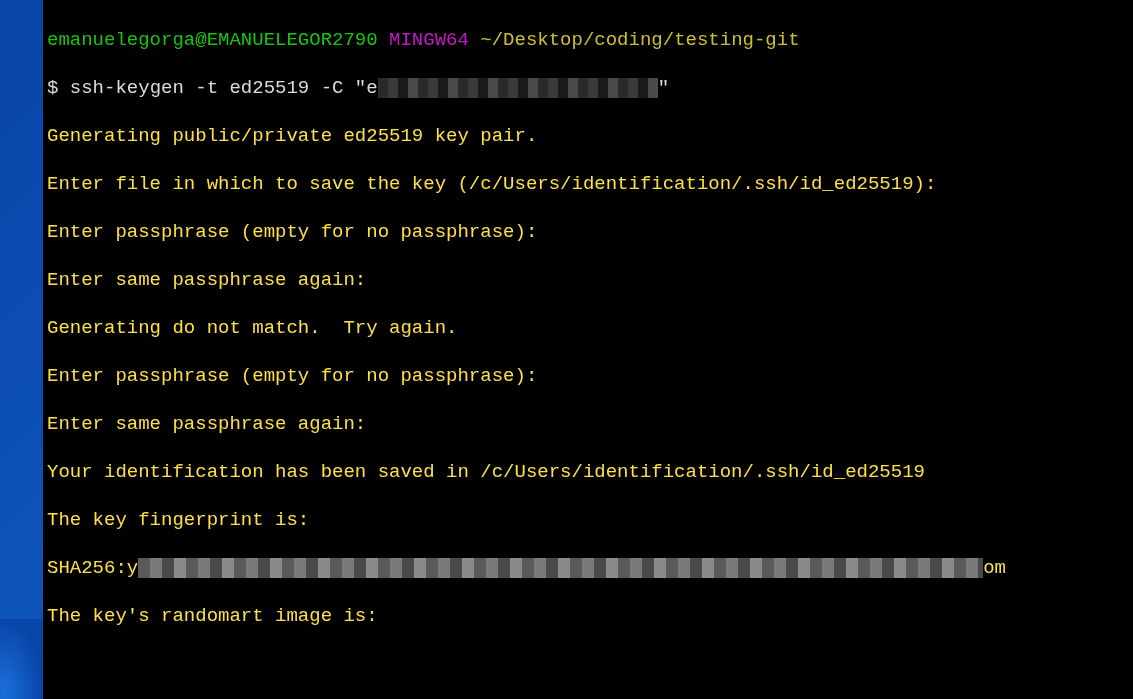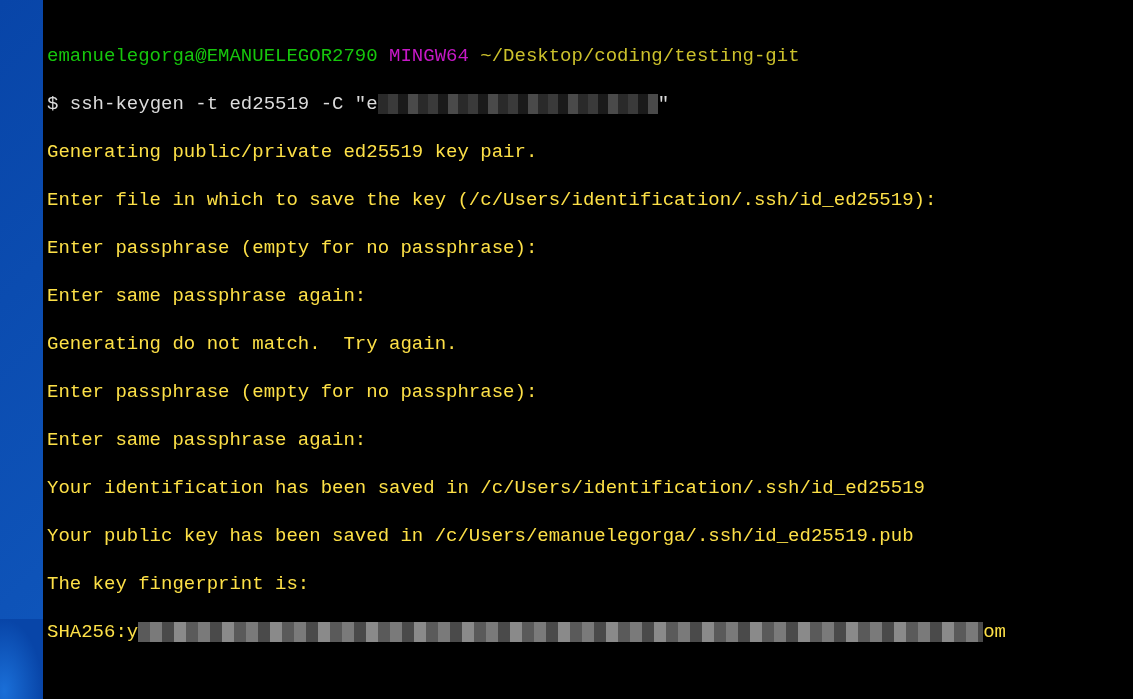--- a/index.html
+++ b/index.html
@@ -18,21 +18,21 @@
       position: relative;
     }
     .terminal {
       position: absolute;
       left: 43px;
       top: 0;
       right: 0;
       bottom: 0;
       background: #000000;
       color: #dcdcdc;
-      padding: 20px 4px;
+      padding: 4px 4px;
       overflow: hidden;
       white-space: pre;
     }
     .user-host {
       color: #16c60c;
     }
     .mingw {
       color: #c718c7;
     }
     .path {
@@ -94,22 +94,22 @@
 <div class="line"><span class="user-host">emanuelegorga@EMANUELEGOR2790</span> <span class="mingw">MINGW64</span> <span class="path">~/Desktop/coding/testing-git</span></div>
 <div class="line"><span class="dollar">$ </span><span class="cmd">ssh-keygen -t ed25519 -C "e</span><span class="pixelated" style="width:280px"></span><span class="cmd">"</span></div>
 <div class="line output">Generating public/private ed25519 key pair.</div>
 <div class="line output">Enter file in which to save the key (/c/Users/identification/.ssh/id_ed25519):</div>
 <div class="line output">Enter passphrase (empty for no passphrase):</div>
 <div class="line output">Enter same passphrase again:</div>
 <div class="line output">Generating do not match.  Try again.</div>
 <div class="line output">Enter passphrase (empty for no passphrase):</div>
 <div class="line output">Enter same passphrase again:</div>
 <div class="line output">Your identification has been saved in /c/Users/identification/.ssh/id_ed25519</div>
-<div class="line output">Your public key has been saved in /c/Users/emanuelegorga/.ssh/id_ed25519.pub</div>
 <div class="line output">The key fingerprint is:</div>
 <div class="line output"><span>SHA256:y</span><span class="pixelated-light" style="width:845px"></span><span>om</span></div>
+<div class="line output">The key's randomart image is:</div>
 
 
 
 
 
 
 </div>
 
 </body></html>

